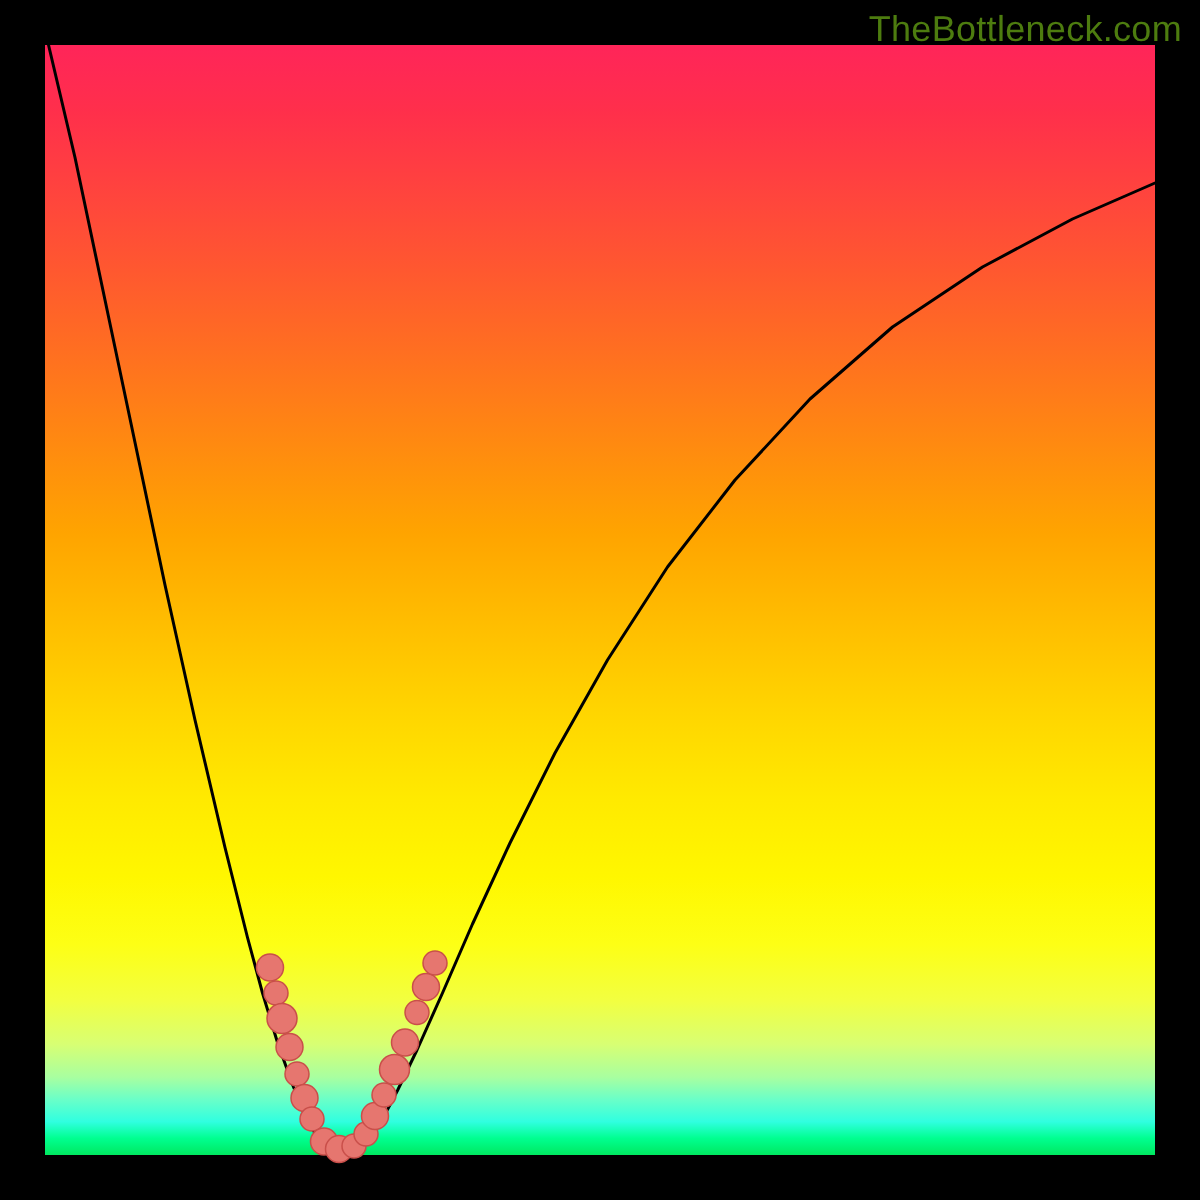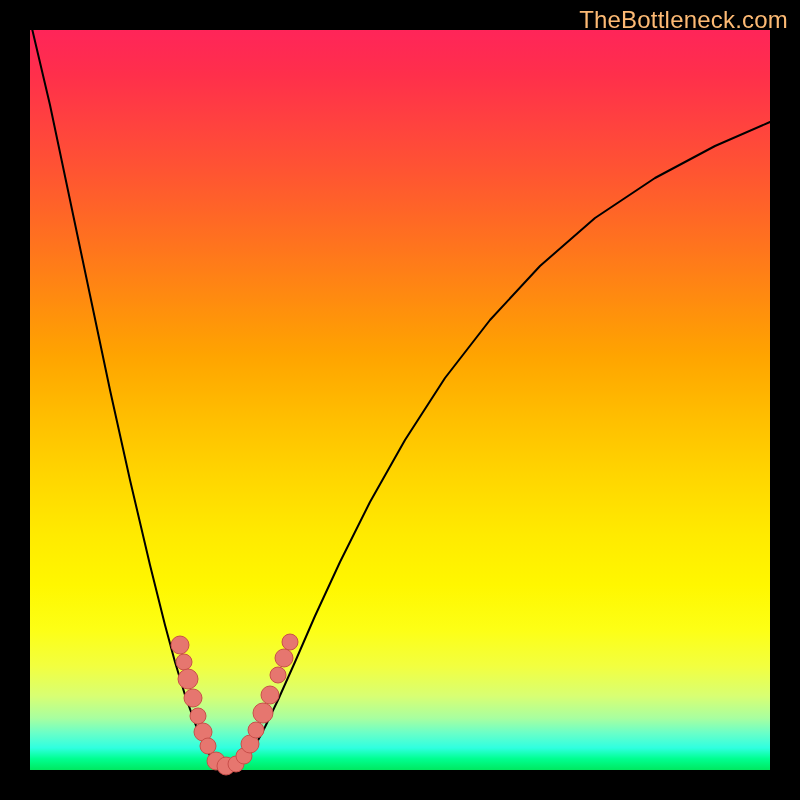--- a/index.html
+++ b/index.html
@@ -41,21 +41,21 @@
       #a8ffa0 93%,
       #6affc8 95%,
       #30ffe0 97%,
       #00ff90 98.5%,
       #00e860 100%);
   }
   .watermark {
     position: absolute;
     top: 6px;
     right: 12px;
-    color: #fdba74;
+    color: #4d7c0f;
     font-size: 24px;
     font-weight: 500;
     letter-spacing: 0.2px;
     user-select: none;
   }
   svg.curve {
     position: absolute;
     left: 0;
     top: 0;
     width: 740px;

